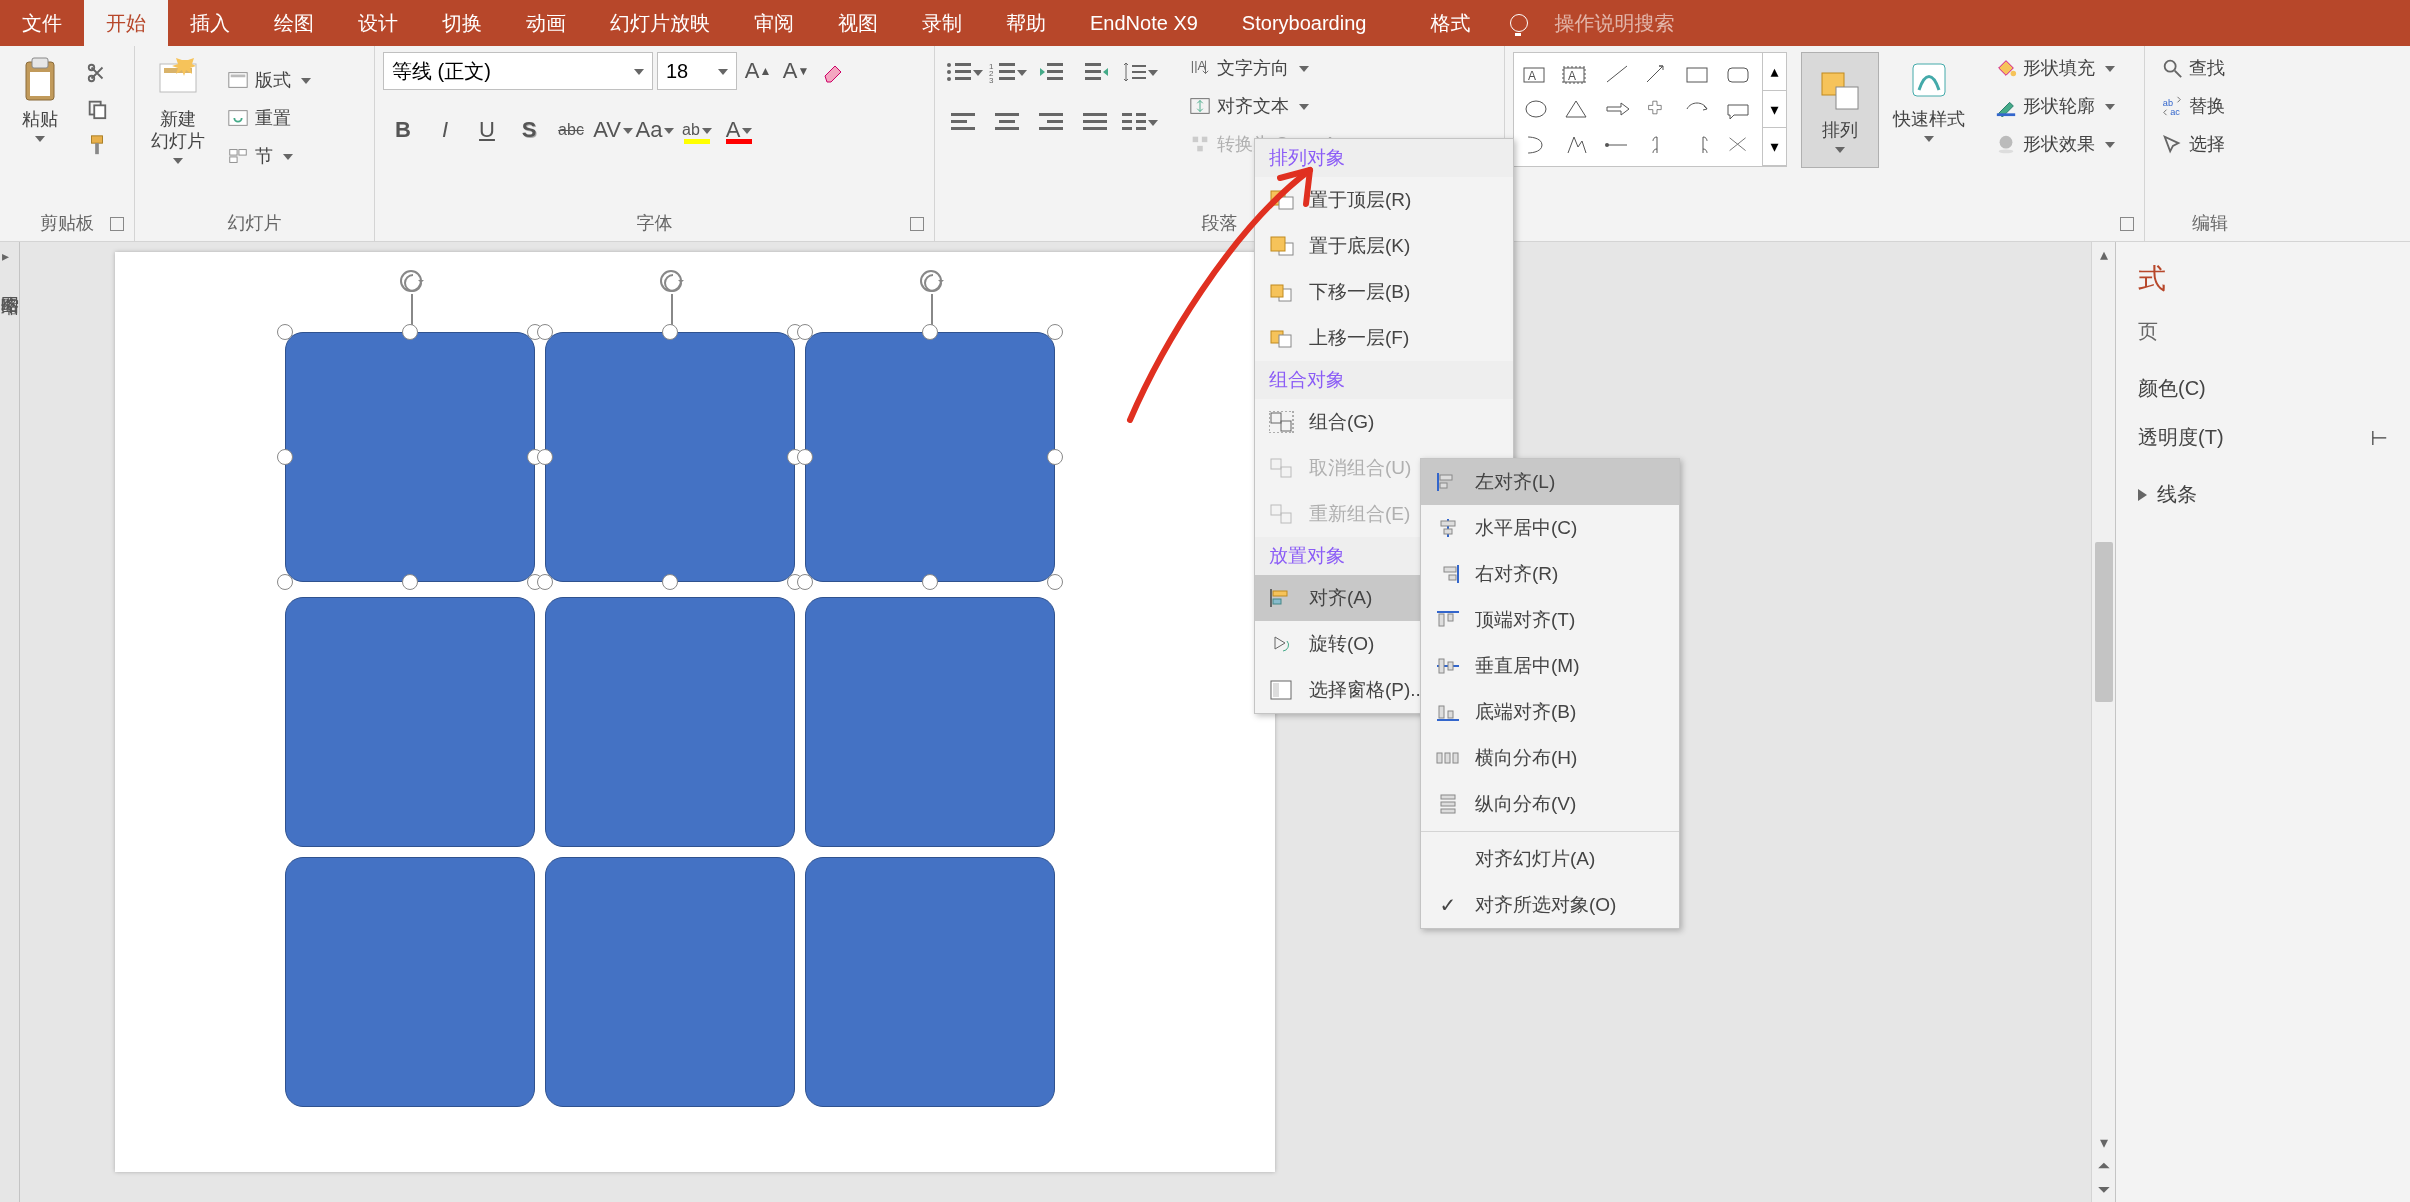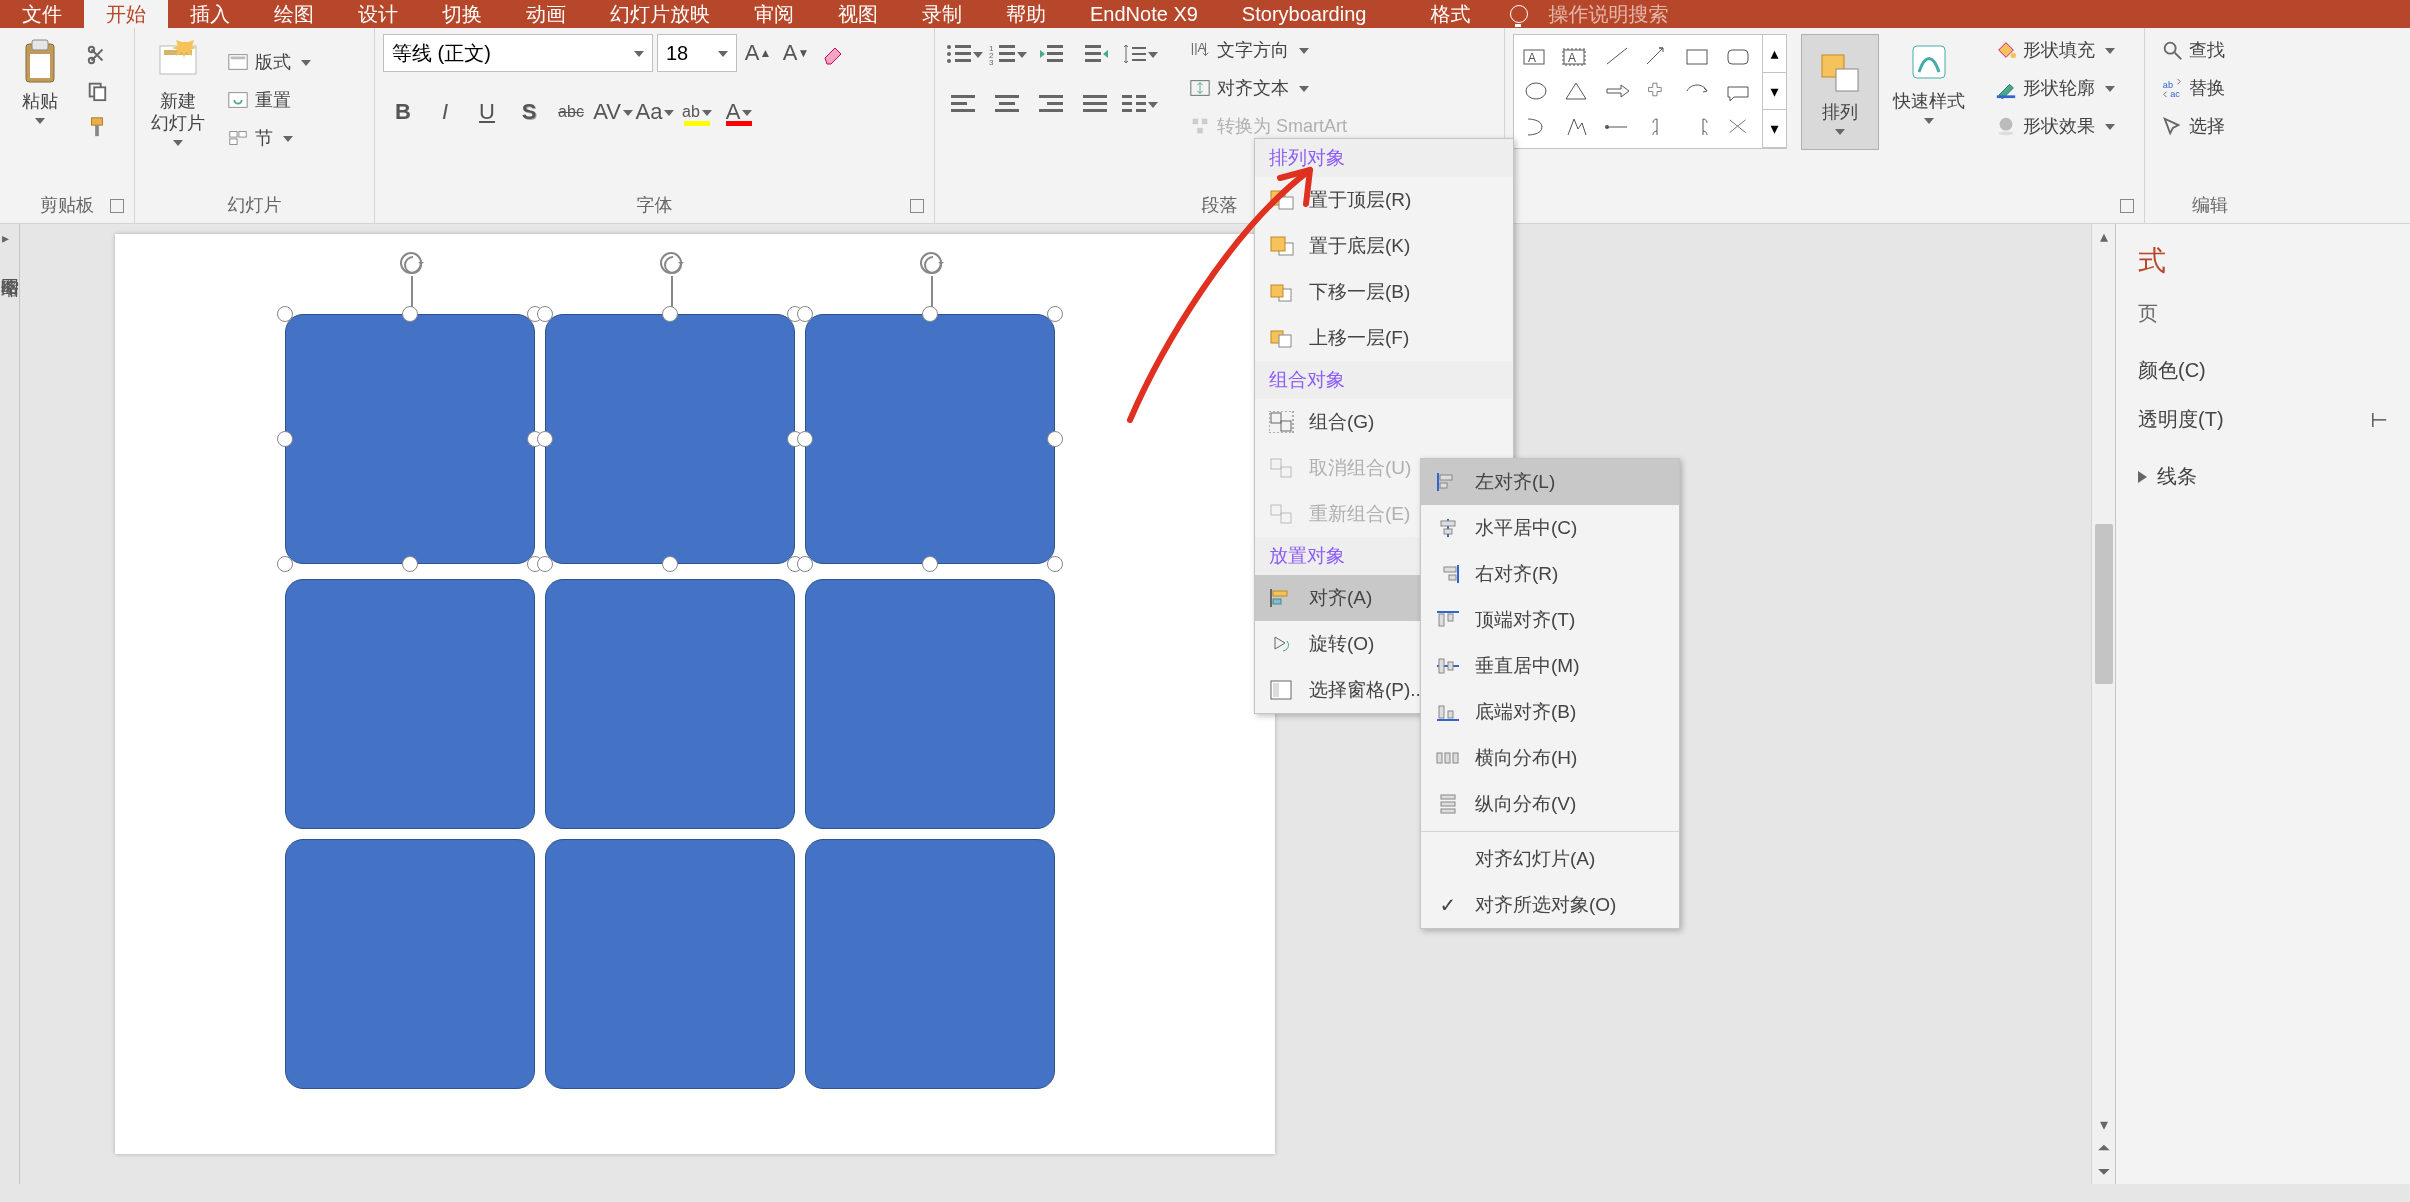--- a/index.html
+++ b/index.html
@@ -1,23 +1,23 @@
 <!DOCTYPE html>
 <html><head>
 <meta charset="utf-8">
 <style>
 * { margin: 0; padding: 0; box-sizing: border-box; font-family: "Microsoft YaHei", sans-serif; user-select: none; }
 body { background: #e6e6e6; overflow: hidden; width: 2410px; height: 1202px; }
 
 
-.tabs { height: 28px; background: #b7472a; display: flex; align-items: stretch; }
+.tabs { height: 46px; background: #b7472a; display: flex; align-items: stretch; }
 .tab { padding: 0 22px; color: #fff; font-size: 20px; display: flex; align-items: center; cursor: pointer; }
 .tab.active { background: #f3f3f3; color: #b7472a; }
 .tab-group-fmt { color:#fff; }
-.tell-me { display: flex; align-items: center; color: #fff9; font-size: 20px; padding: 0 18px; gap: 20px; }
+.tell-me { display: flex; align-items: center; color: #fff9; font-size: 20px; padding: 0 18px; gap: 26px; }
 .bulb { width:18px;height:18px;border:1.8px solid #fff; border-radius:50%; position:relative;}
 .bulb:after{content:"";position:absolute;width:6px;height:3px;background:#fff;left:4px;bottom:-5px;}
 
 
 .ribbon { height: 196px; background: #f3f3f3; border-bottom: 1px solid #d4d4d4; display: flex; }
 .group { border-right: 1px solid #d4d4d4; display: flex; flex-direction: column; padding: 6px 8px 2px; }
 .group-body { flex: 1; display: flex; align-items: flex-start; gap: 6px; }
 .group-label { height: 28px; font-size: 18px; color: #666; text-align: center; position: relative; }
 .dlg-launch { position: absolute; right: 2px; top: 6px; width: 14px; height: 14px; border: 1px solid #888; }
 

